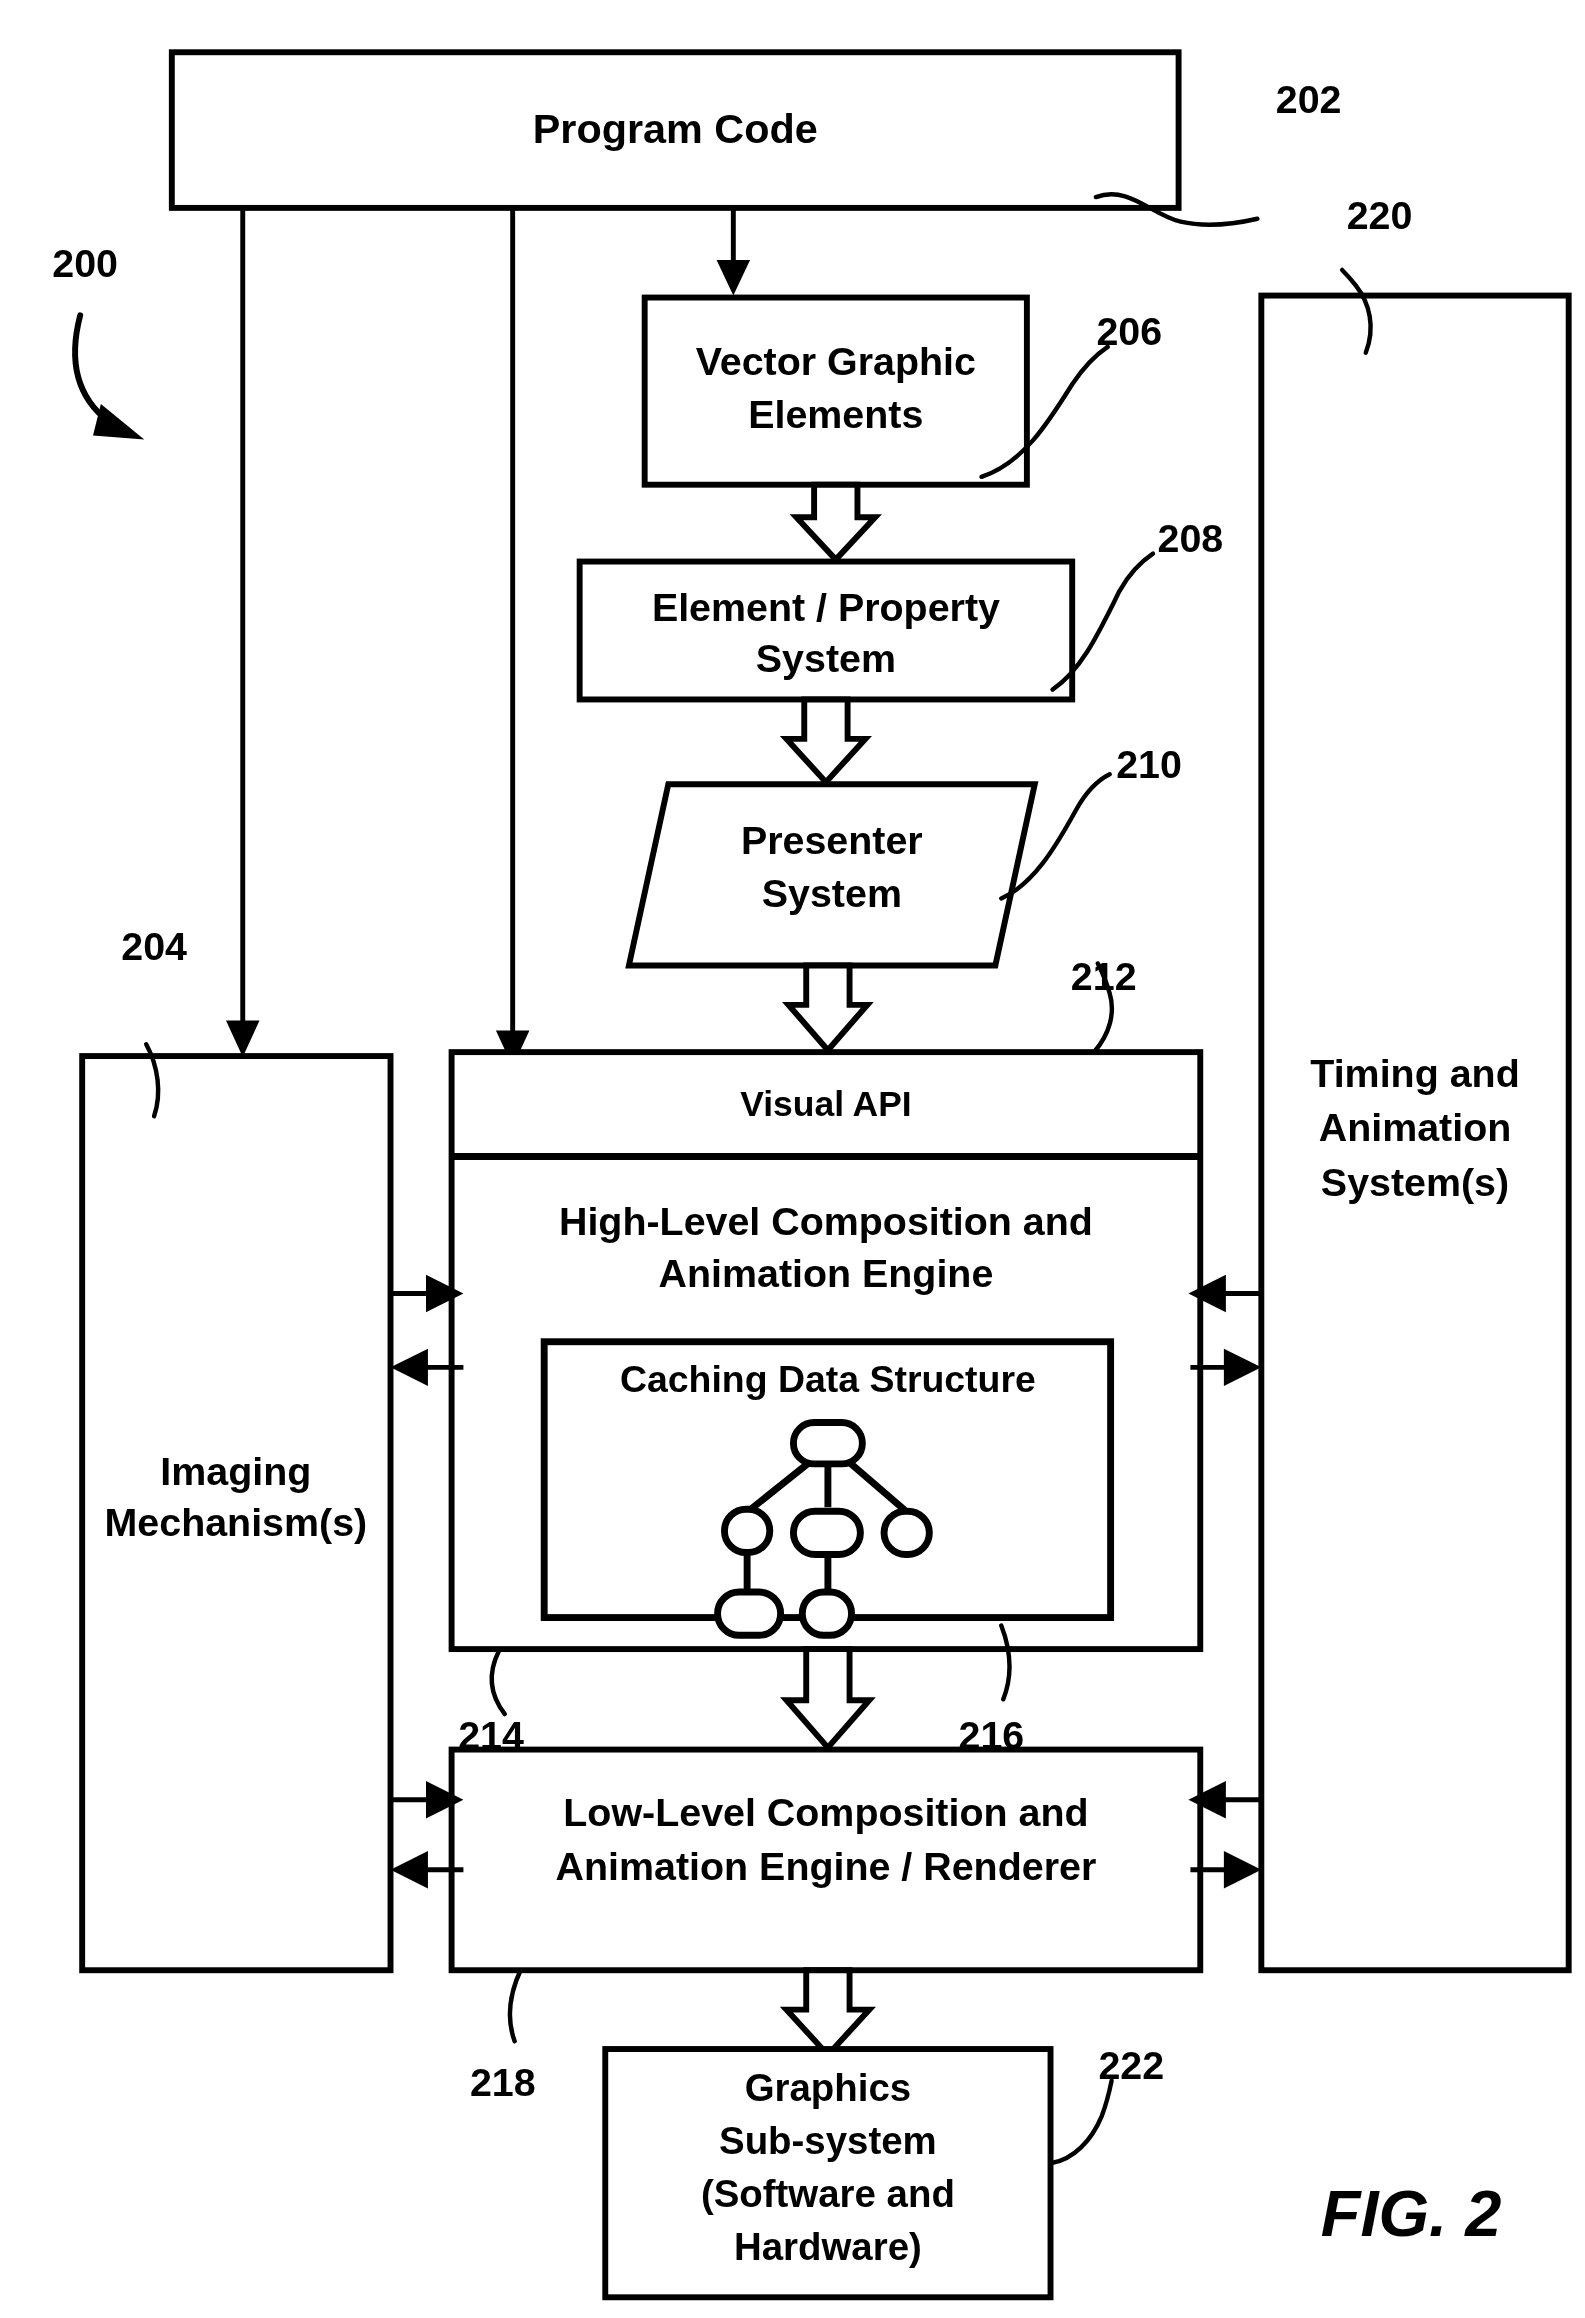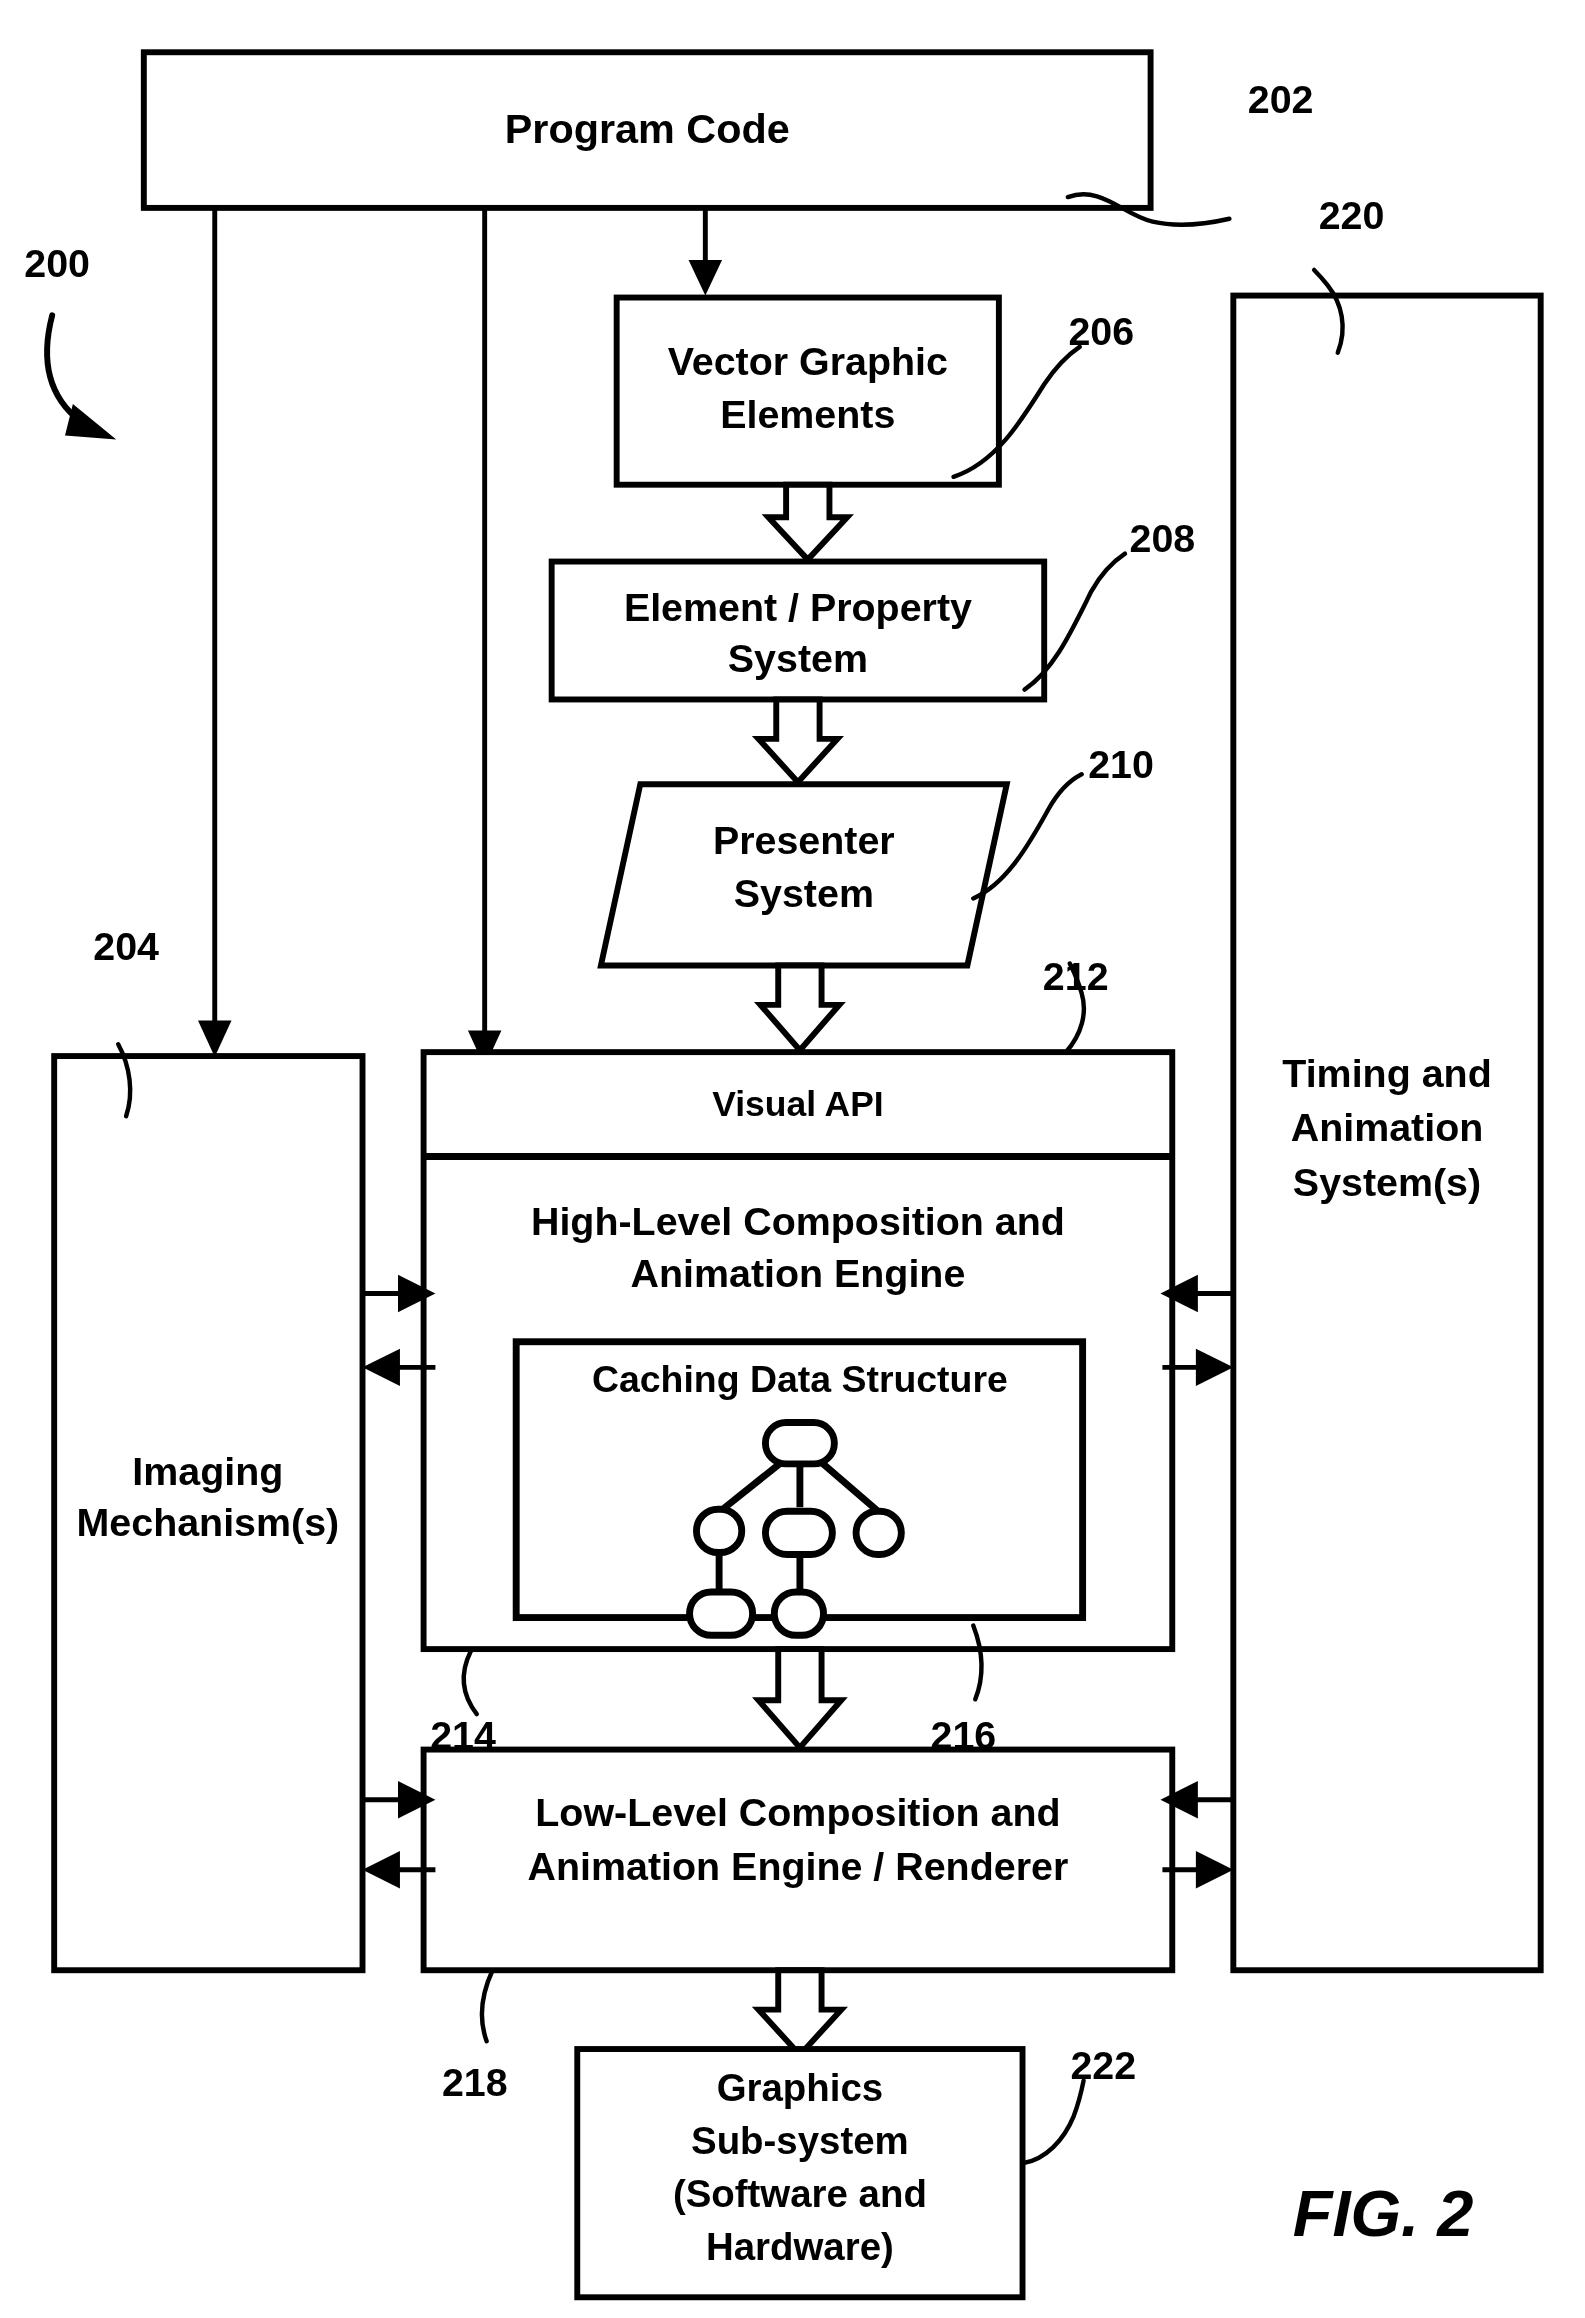--- a/index.html
+++ b/index.html
@@ -10,20 +10,21 @@
   body {
     width: 1586px;
     height: 2319px;
     position: relative;
     font-family: "Liberation Sans", sans-serif;
     overflow: hidden;
   }
   #figure-root {
     position: absolute;
     inset: 0;
+    margin-left: 28px;
   }
   svg#diagram {
     position: absolute;
     left: 0;
     top: 0;
     width: 1586px;
     height: 2319px;
     display: block;
   }
   .node-label {

